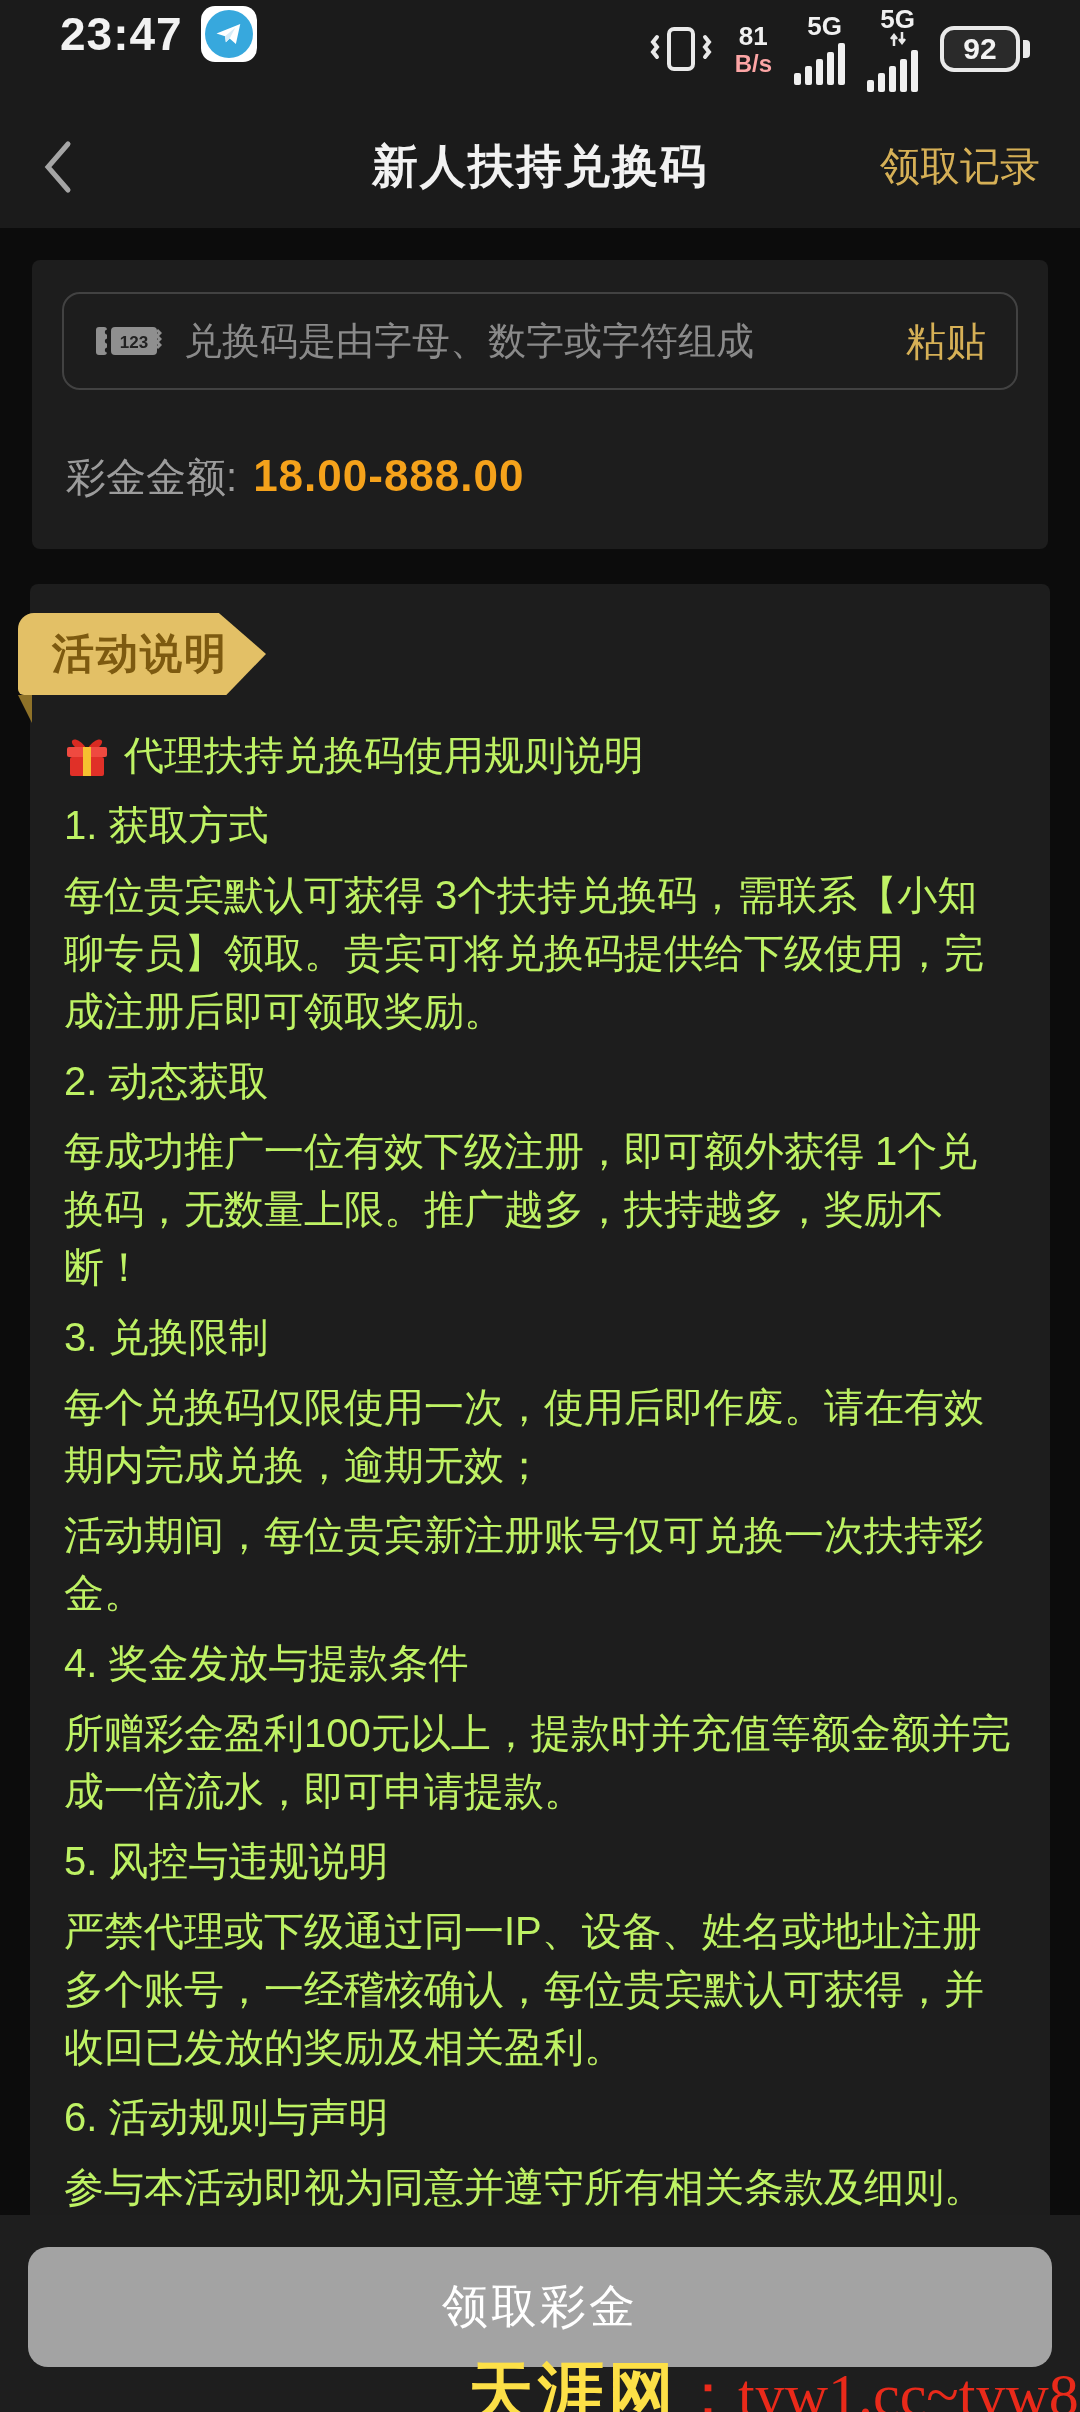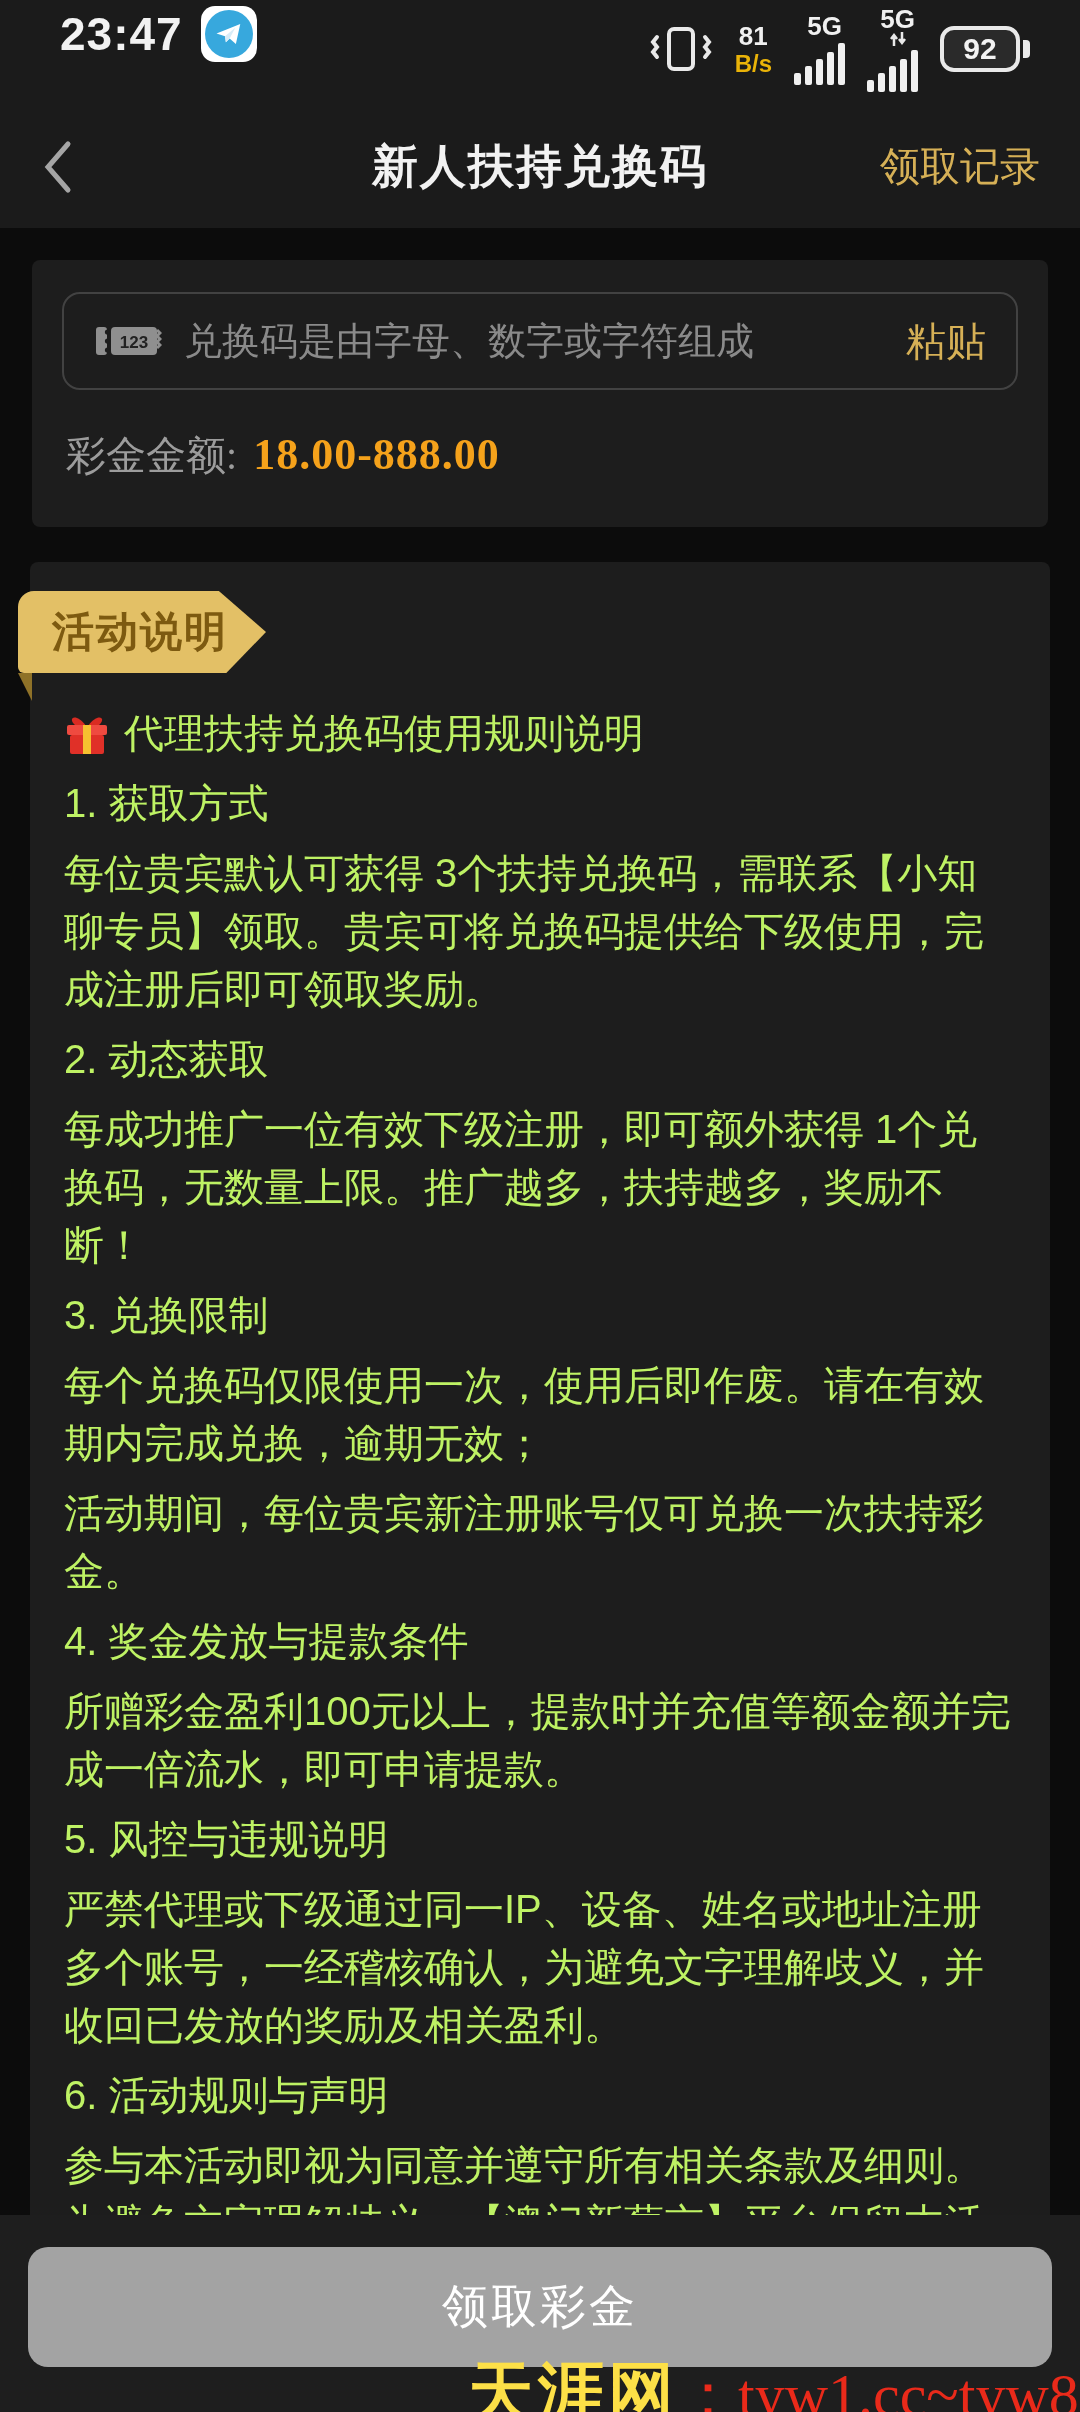--- a/index.html
+++ b/index.html
@@ -23,21 +23,21 @@
   .tg-badge {
     width:56px; height:56px; background:#ffffff; border-radius:14px;
     display:flex; align-items:center; justify-content:center;
   }
   .tg-circle { width:48px; height:48px; border-radius:50%; background:#37a8dd;
     display:flex; align-items:center; justify-content:center; }
   .sb-right { display:flex; align-items:center; gap:22px; }
   .vibrate-icon { display:flex; align-items:center; }
   .speed { display:flex; flex-direction:column; align-items:center; line-height:1; }
   .speed .v { color:#f0f0f0; font-size:26px; font-weight:bold; }
-  .speed .u { color:#eab308; font-size:24px; font-weight:bold; margin-top:3px; }
+  .speed .u { color:#fca5a5; font-size:24px; font-weight:bold; margin-top:3px; }
   .sig { display:flex; align-items:flex-end; gap:4px;flex-direction:column; }
   .sig-label-col { display:flex; flex-direction:column; align-items:center; margin-right:3px; }
   .sig-5g { color:#f0f0f0; font-size:26px; font-weight:bold; line-height:1; }
   .bars { display:flex; align-items:flex-end; gap:4px; }
   .bars i { display:block; width:7px; background:#f0f0f0; border-radius:2px; }
   .battery { display:flex; align-items:center; }
   .bat-body {
     width:80px; height:46px; border:4px solid #e9e9e9; border-radius:14px;
     display:flex; align-items:center; justify-content:center;
     color:#f2f2f2; font-size:30px; font-weight:bold; background:#2a2a2a;
@@ -67,21 +67,21 @@
     height:98px; border:2px solid #424242; border-radius:18px;
     display:flex; align-items:center; padding:0 30px; gap:22px;
   }
   .ticket-icon { display:flex; align-items:center; flex:0 0 auto; }
   .code-input {
     flex:1; background:transparent; border:none; outline:none;
     color:#e6e6e6; font-size:38px; font-family:inherit;
   }
   .code-input::placeholder { color:#8a8a8a; }
   .paste { color:#d6b056; font-size:40px; flex:0 0 auto; }
-  .amount-row { margin-top:38px; display:flex; align-items:baseline; padding-left:4px;font-family:Liberation Serif, serif; }
+  .amount-row { margin-top:60px; display:flex; align-items:baseline; padding-left:4px; }
   .amount-label { color:#9c9c9c; font-size:40px; }
   .amount-value { color:#f5a21b; font-size:44px; font-weight:bold; margin-left:16px; letter-spacing:1px; }
 
   .card2 { margin:35px 30px 0; position:relative; padding:0 34px 36px; }
   .ribbon {
     position:absolute; left:-12px; top:29px;
     width:248px; height:82px; background:#e3c066;
     border-radius:16px 0 0 6px;
     clip-path:polygon(0 0, 81% 0, 100% 50%, 84% 100%, 0 100%);
     color:#7d5a10; font-size:42px; font-weight:bold;
@@ -235,21 +235,21 @@
       <div class="block">1. 获取方式</div>
       <div class="block">每位贵宾默认可获得 3个扶持兑换码，需联系【小知聊专员】领取。贵宾可将兑换码提供给下级使用，完成注册后即可领取奖励。</div>
       <div class="block">2. 动态获取</div>
       <div class="block">每成功推广一位有效下级注册，即可额外获得 1个兑换码，无数量上限。推广越多，扶持越多，奖励不断！</div>
       <div class="block">3. 兑换限制</div>
       <div class="block">每个兑换码仅限使用一次，使用后即作废。请在有效期内完成兑换，逾期无效；</div>
       <div class="block">活动期间，每位贵宾新注册账号仅可兑换一次扶持彩金。</div>
       <div class="block">4. 奖金发放与提款条件</div>
       <div class="block">所赠彩金盈利100元以上，提款时并充值等额金额并完成一倍流水，即可申请提款。</div>
       <div class="block">5. 风控与违规说明</div>
-      <div class="block">严禁代理或下级通过同一IP、设备、姓名或地址注册多个账号，一经稽核确认，为避免文字理解歧义，并收回已发放的奖励及相关盈利。</div>
+      <div class="block">严禁代理或下级通过同一IP、设备、姓名或地址注册多个账号，一经稽核确认，每位贵宾默认可获得，并收回已发放的奖励及相关盈利。</div>
       <div class="block">6. 活动规则与声明</div>
       <div class="block">参与本活动即视为同意并遵守所有相关条款及细则。为避免文字理解歧义，【澳门新葡京】平台保留本活动的最终解释权。</div>
     </div>
   </div>
 </div>
 
 <div class="bottombar">
   <button class="claim-btn">领取彩金</button>
 </div>
 

